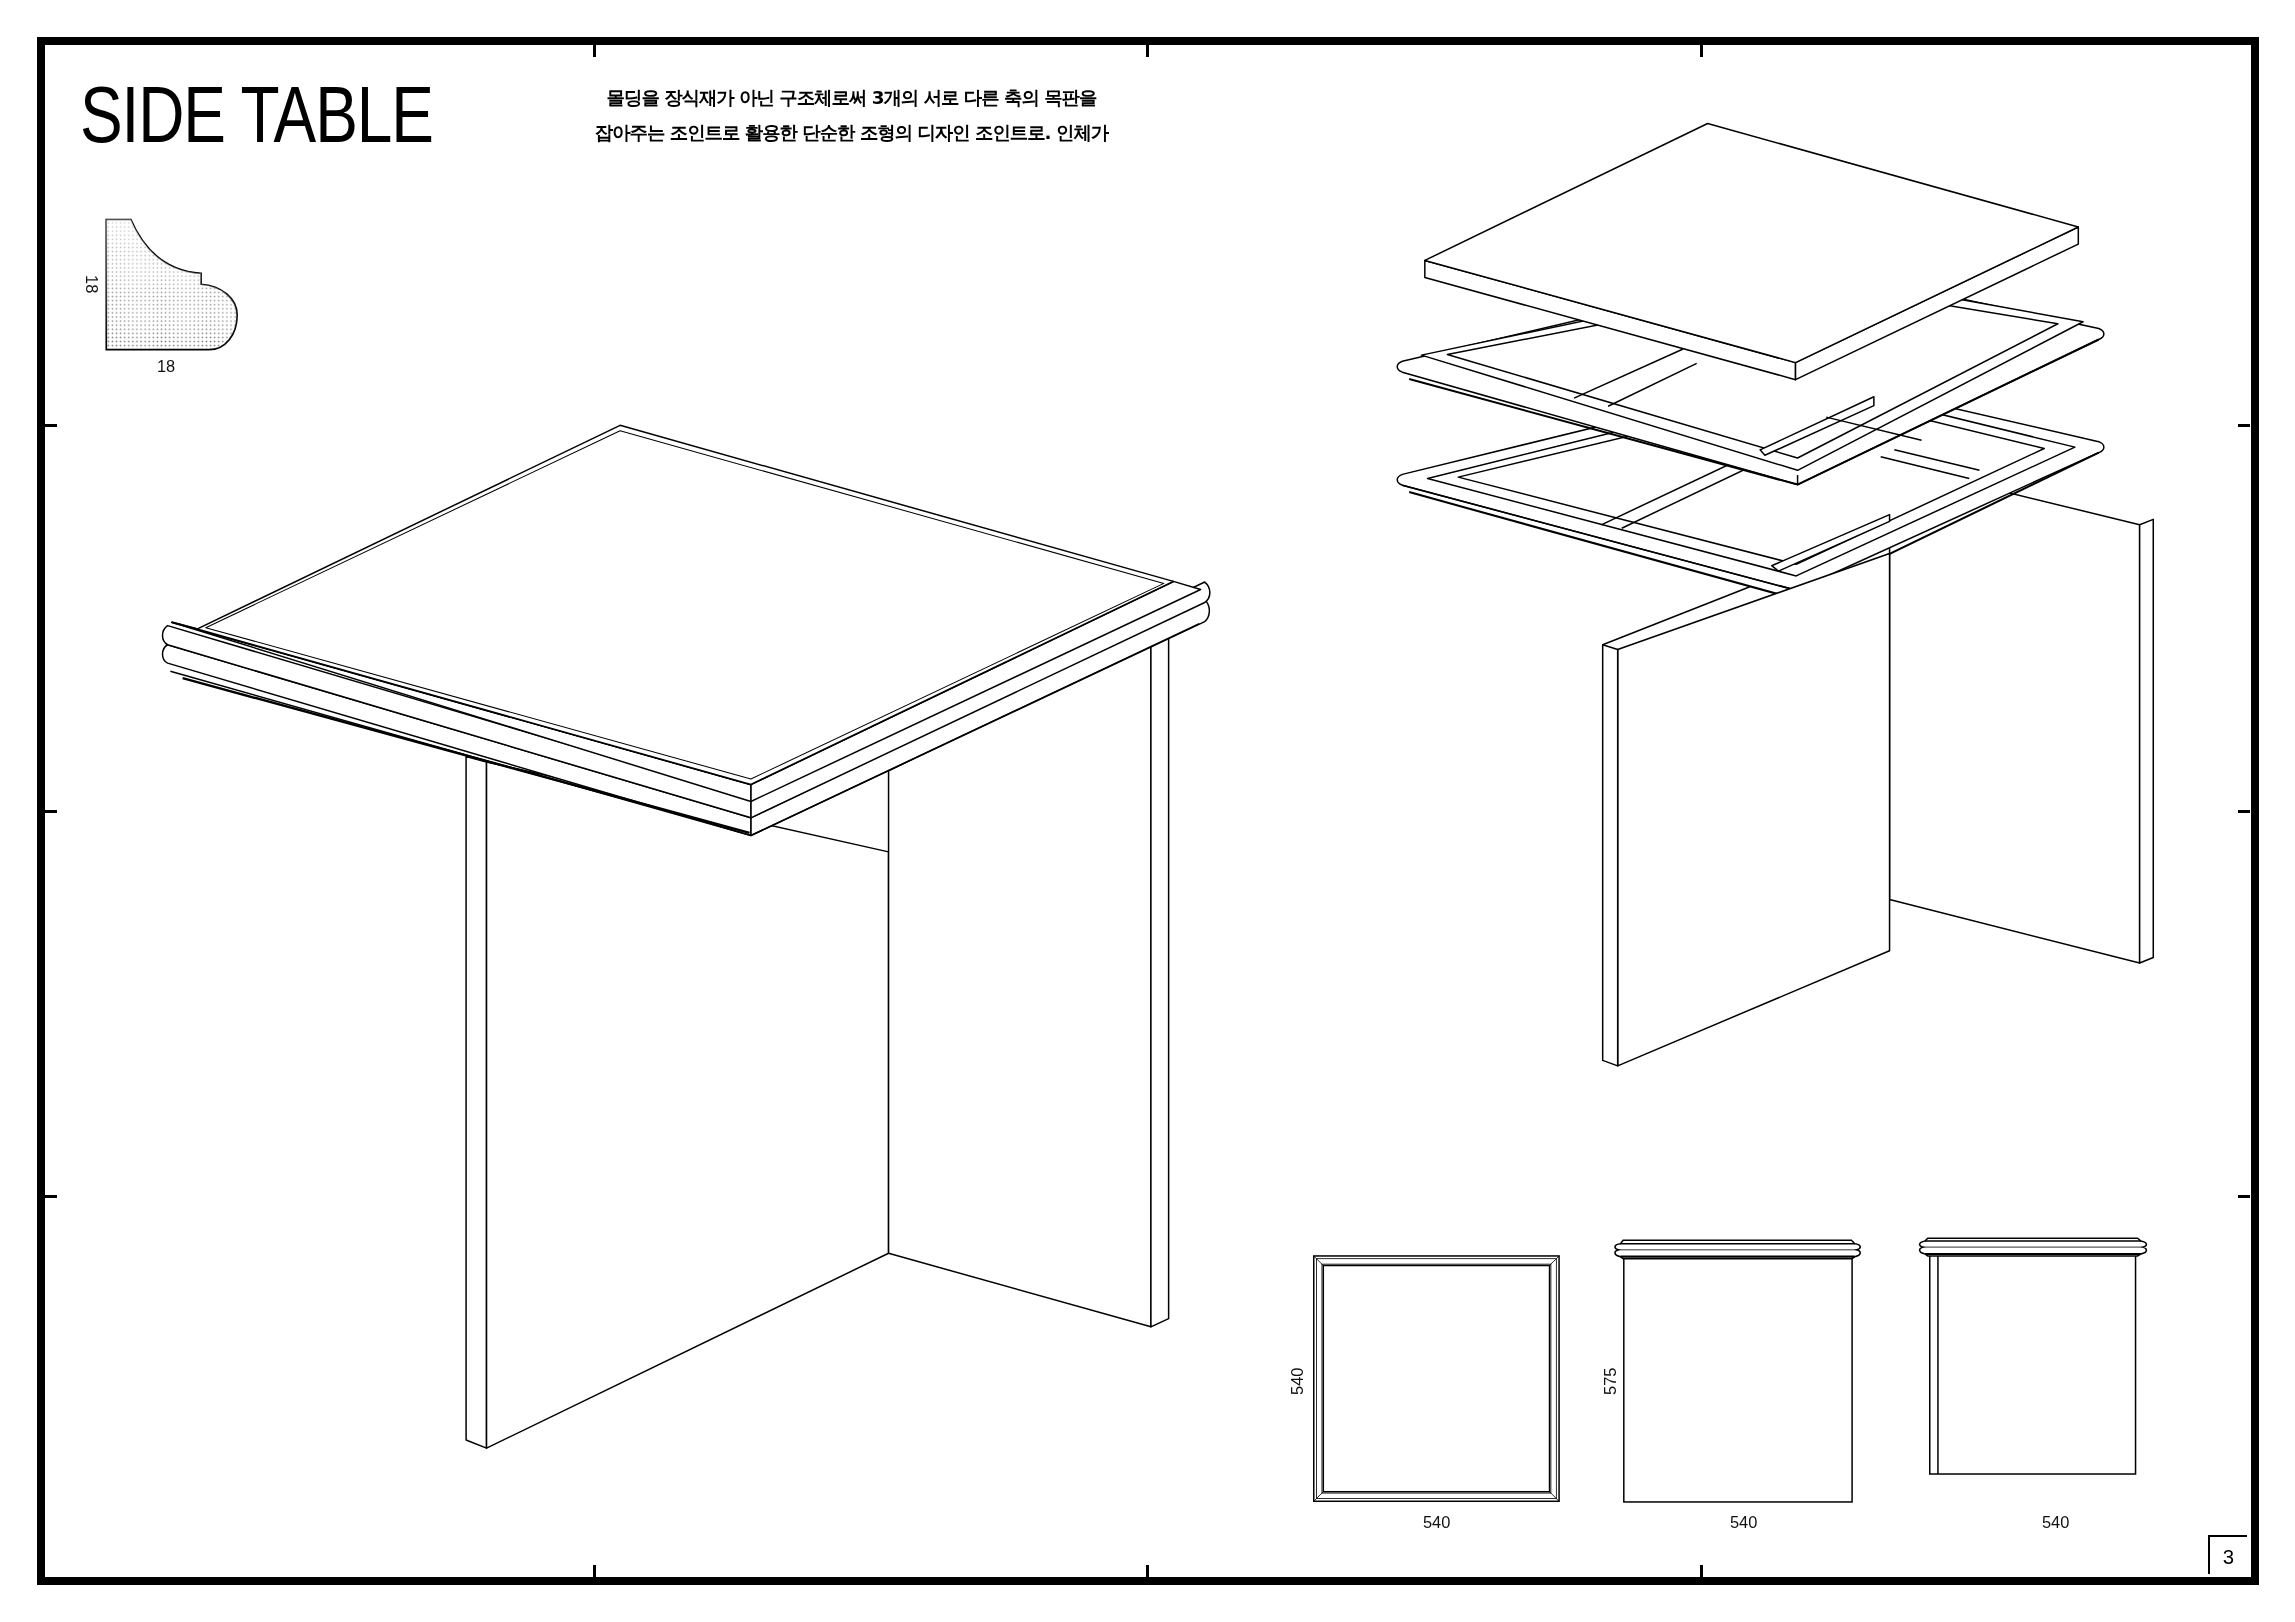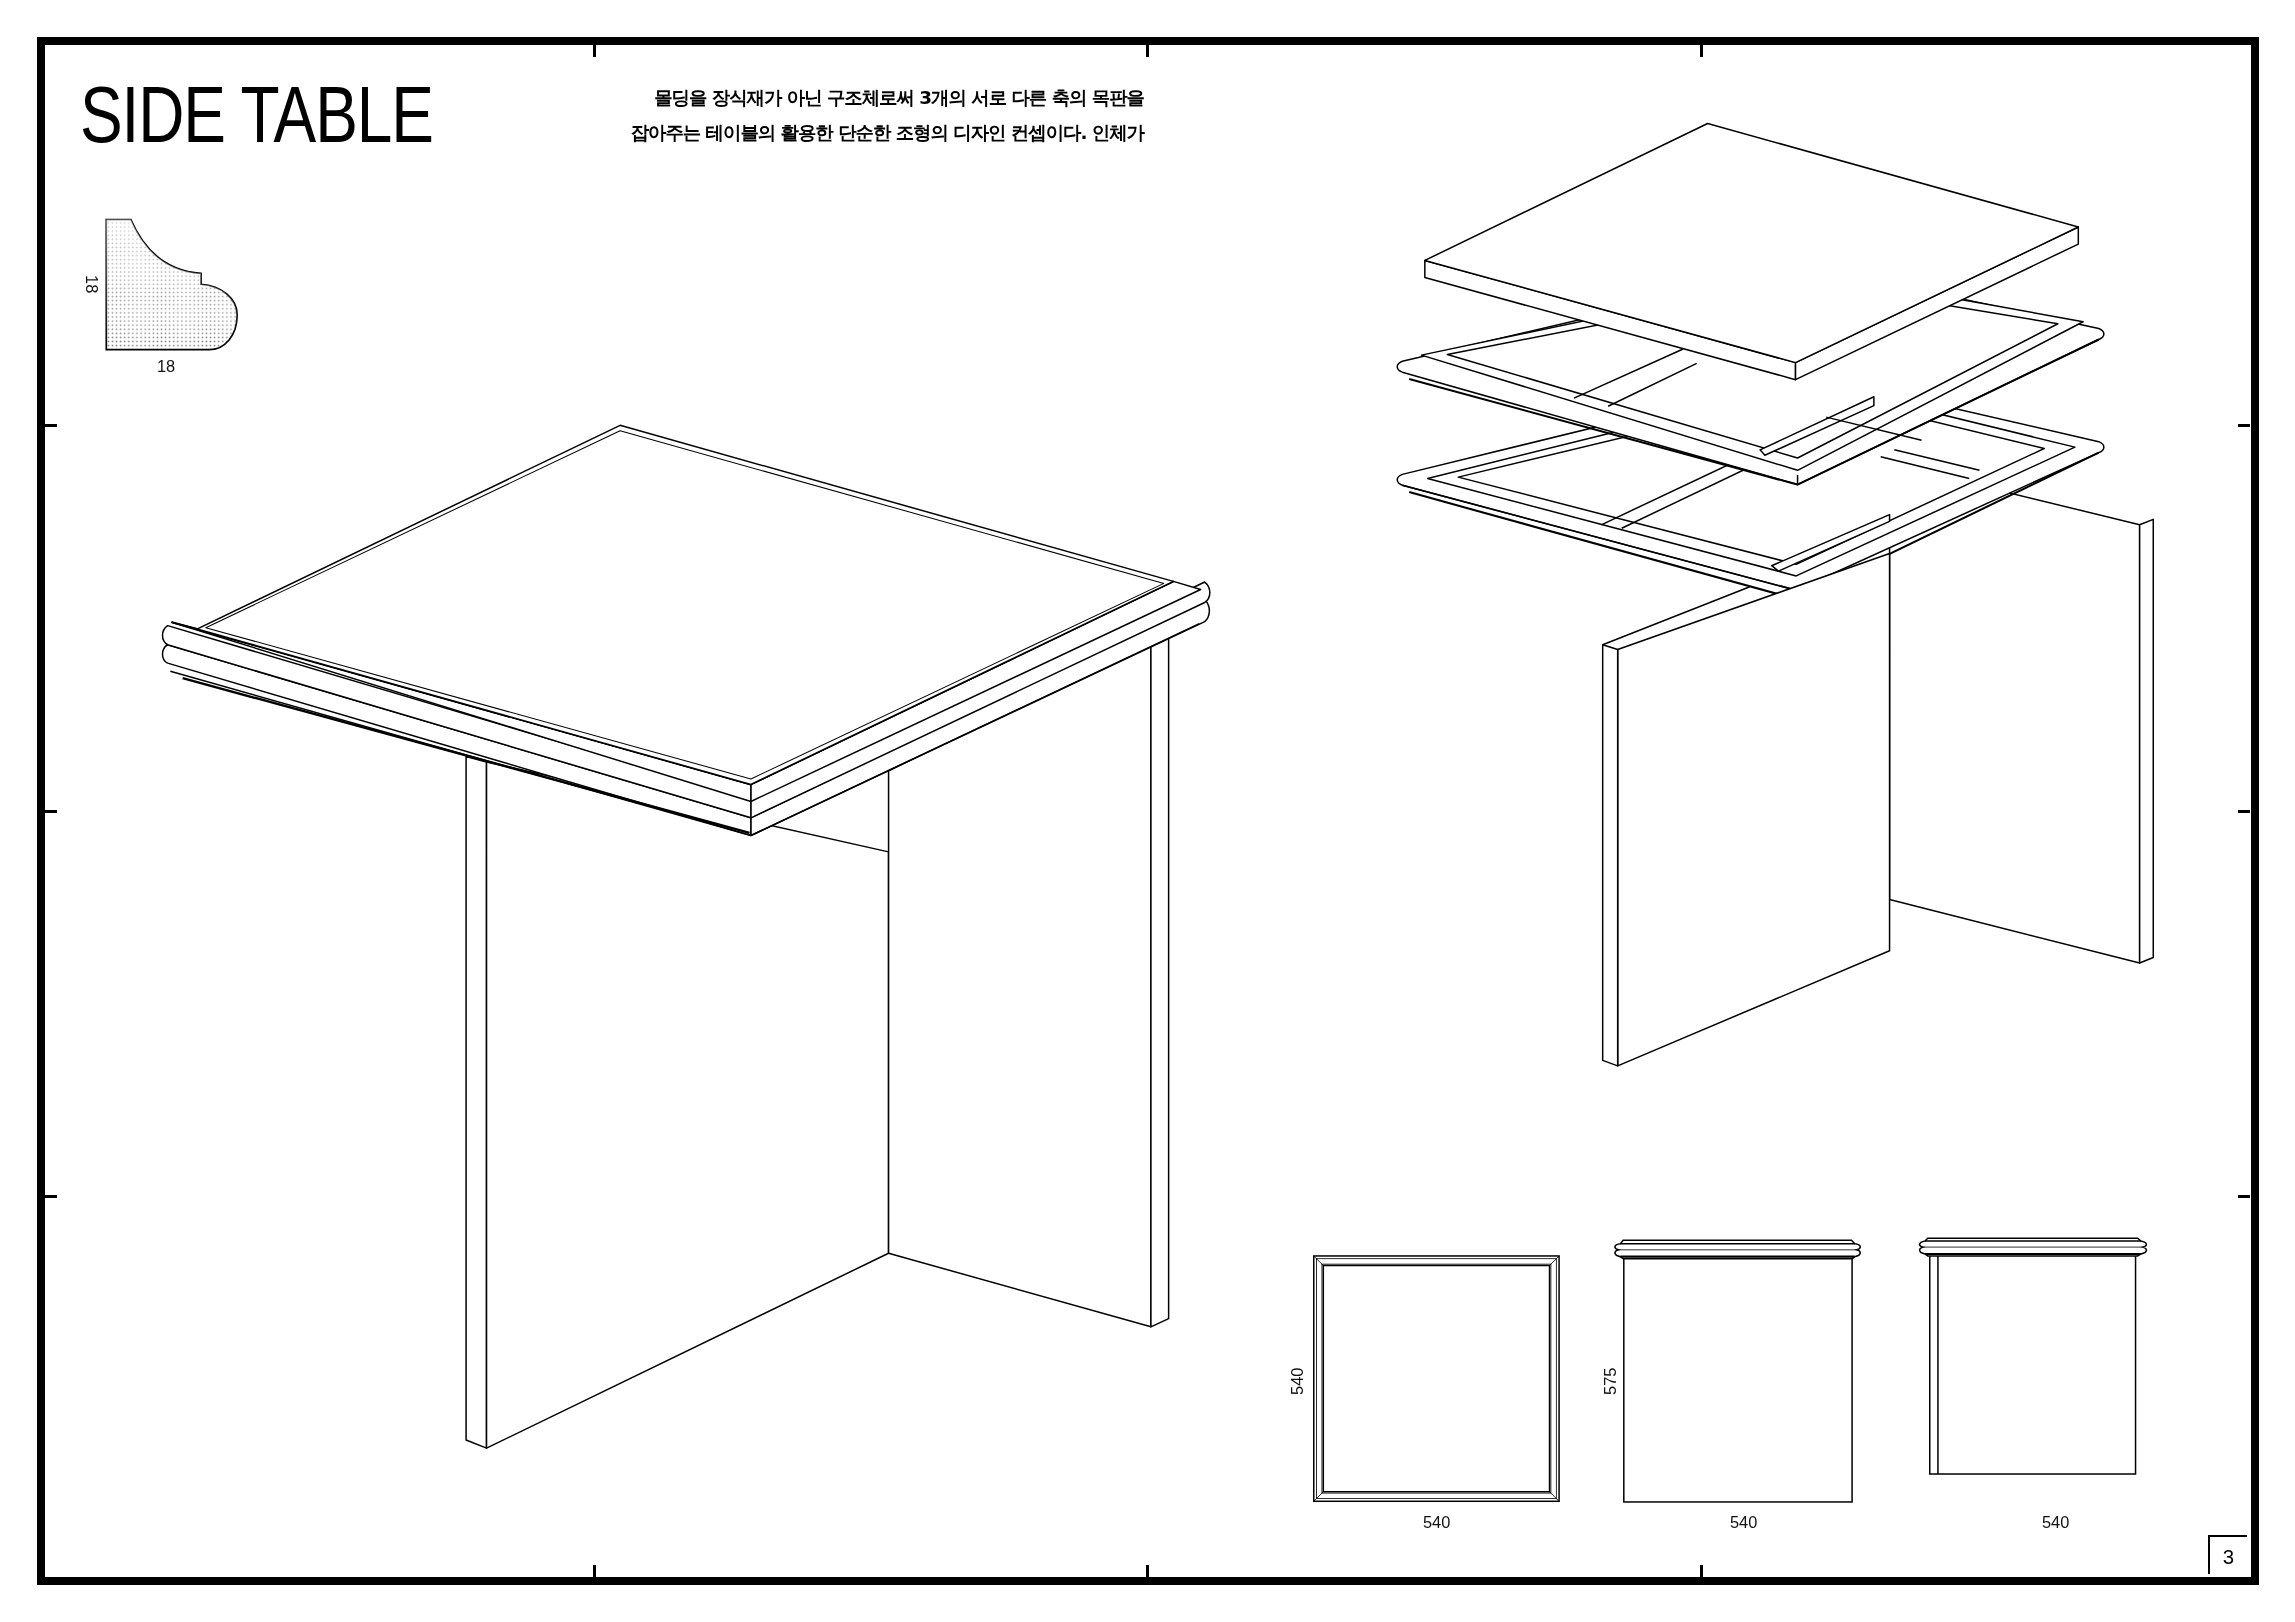--- a/index.html
+++ b/index.html
@@ -1,20 +1,20 @@
 <!DOCTYPE html>
 <html style="font-size:11px"><head>
 <meta charset="utf-8">
 <style>
   html, body { margin:0; padding:0; background:#ffffff; }
   body { width:2295px; height:1622px; position:relative; overflow:hidden; font-family:"Liberation Sans", sans-serif; color:#000; }
   .frame { position:absolute; left:37px; top:37px; width:2206px; height:1532px; border:8.2px solid #000; }
   .tick { position:absolute; background:#000; }
   .title { position:absolute; left:80px; top:67px; font-family:"Liberation Sans", sans-serif; font-size:80px; line-height:95px; font-weight:400; letter-spacing:-1.4px; transform-origin:left top; transform:scaleX(0.80); white-space:nowrap; }
-  .desc { position:absolute; left:559px; top:80px; width:585px; text-align:right; font-family:"DejaVu Sans", sans-serif; font-weight:700; font-size:18.4px; line-height:35px; letter-spacing:-1px; }
+  .desc { position:absolute; left:559px; top:80px; width:585px; text-align:center; font-family:"DejaVu Sans", sans-serif; font-weight:700; font-size:18.4px; line-height:35px; letter-spacing:-1px; }
   .desc div { white-space:nowrap; }
   .dim { position:absolute; font-family:"Liberation Sans", sans-serif; font-size:16.4px; line-height:16.4px; color:#111; }
   .dim.rot { transform:rotate(-90deg); transform-origin:center center; }
   .dim.rot90 { transform:rotate(90deg); transform-origin:center center; }
   .page-num { position:absolute; left:2208px; top:1535px; width:37px; height:37px; border:2.7px solid #000; border-right:none; border-bottom:none; font-size:20.4px; line-height:40px; text-align:center; }
   svg.drawing { position:absolute; left:0; top:0; }
 </style>
 </head>
 <body>
 
@@ -28,21 +28,21 @@
 <div class="tick" style="left:45px;top:424px;width:12.3px;height:2.7px;"></div>
 <div class="tick" style="left:45px;top:810px;width:12.3px;height:2.7px;"></div>
 <div class="tick" style="left:45px;top:1195px;width:12.3px;height:2.7px;"></div>
 <div class="tick" style="left:2238px;top:424px;width:12.3px;height:2.7px;"></div>
 <div class="tick" style="left:2238px;top:810px;width:12.3px;height:2.7px;"></div>
 <div class="tick" style="left:2238px;top:1195px;width:12.3px;height:2.7px;"></div>
 
 <div class="title">SIDE TABLE</div>
 <div class="desc">
   <div>몰딩을 장식재가 아닌 구조체로써 3개의 서로 다른 축의 목판을</div>
-  <div>잡아주는 테이블의 활용한 단순한 조형의 디자인 컨셉이다. 인체가</div>
+  <div>잡아주는 조인트로 활용한 단순한 조형의 디자인 조인트로. 인체가</div>
 </div>
 
 <svg class="drawing" width="2295" height="1622" viewBox="0 0 3368 2380">
   <defs>
     <pattern id="dots" width="6" height="6" patternUnits="userSpaceOnUse">
       <rect width="6" height="6" fill="#fff"></rect>
       <circle cx="3" cy="3" r="1.2" fill="#777"></circle>
     </pattern>
     <linearGradient id="fade" x1="0" y1="0" x2="0" y2="1">
       <stop offset="0" stop-color="#fff" stop-opacity="0.65"></stop>

